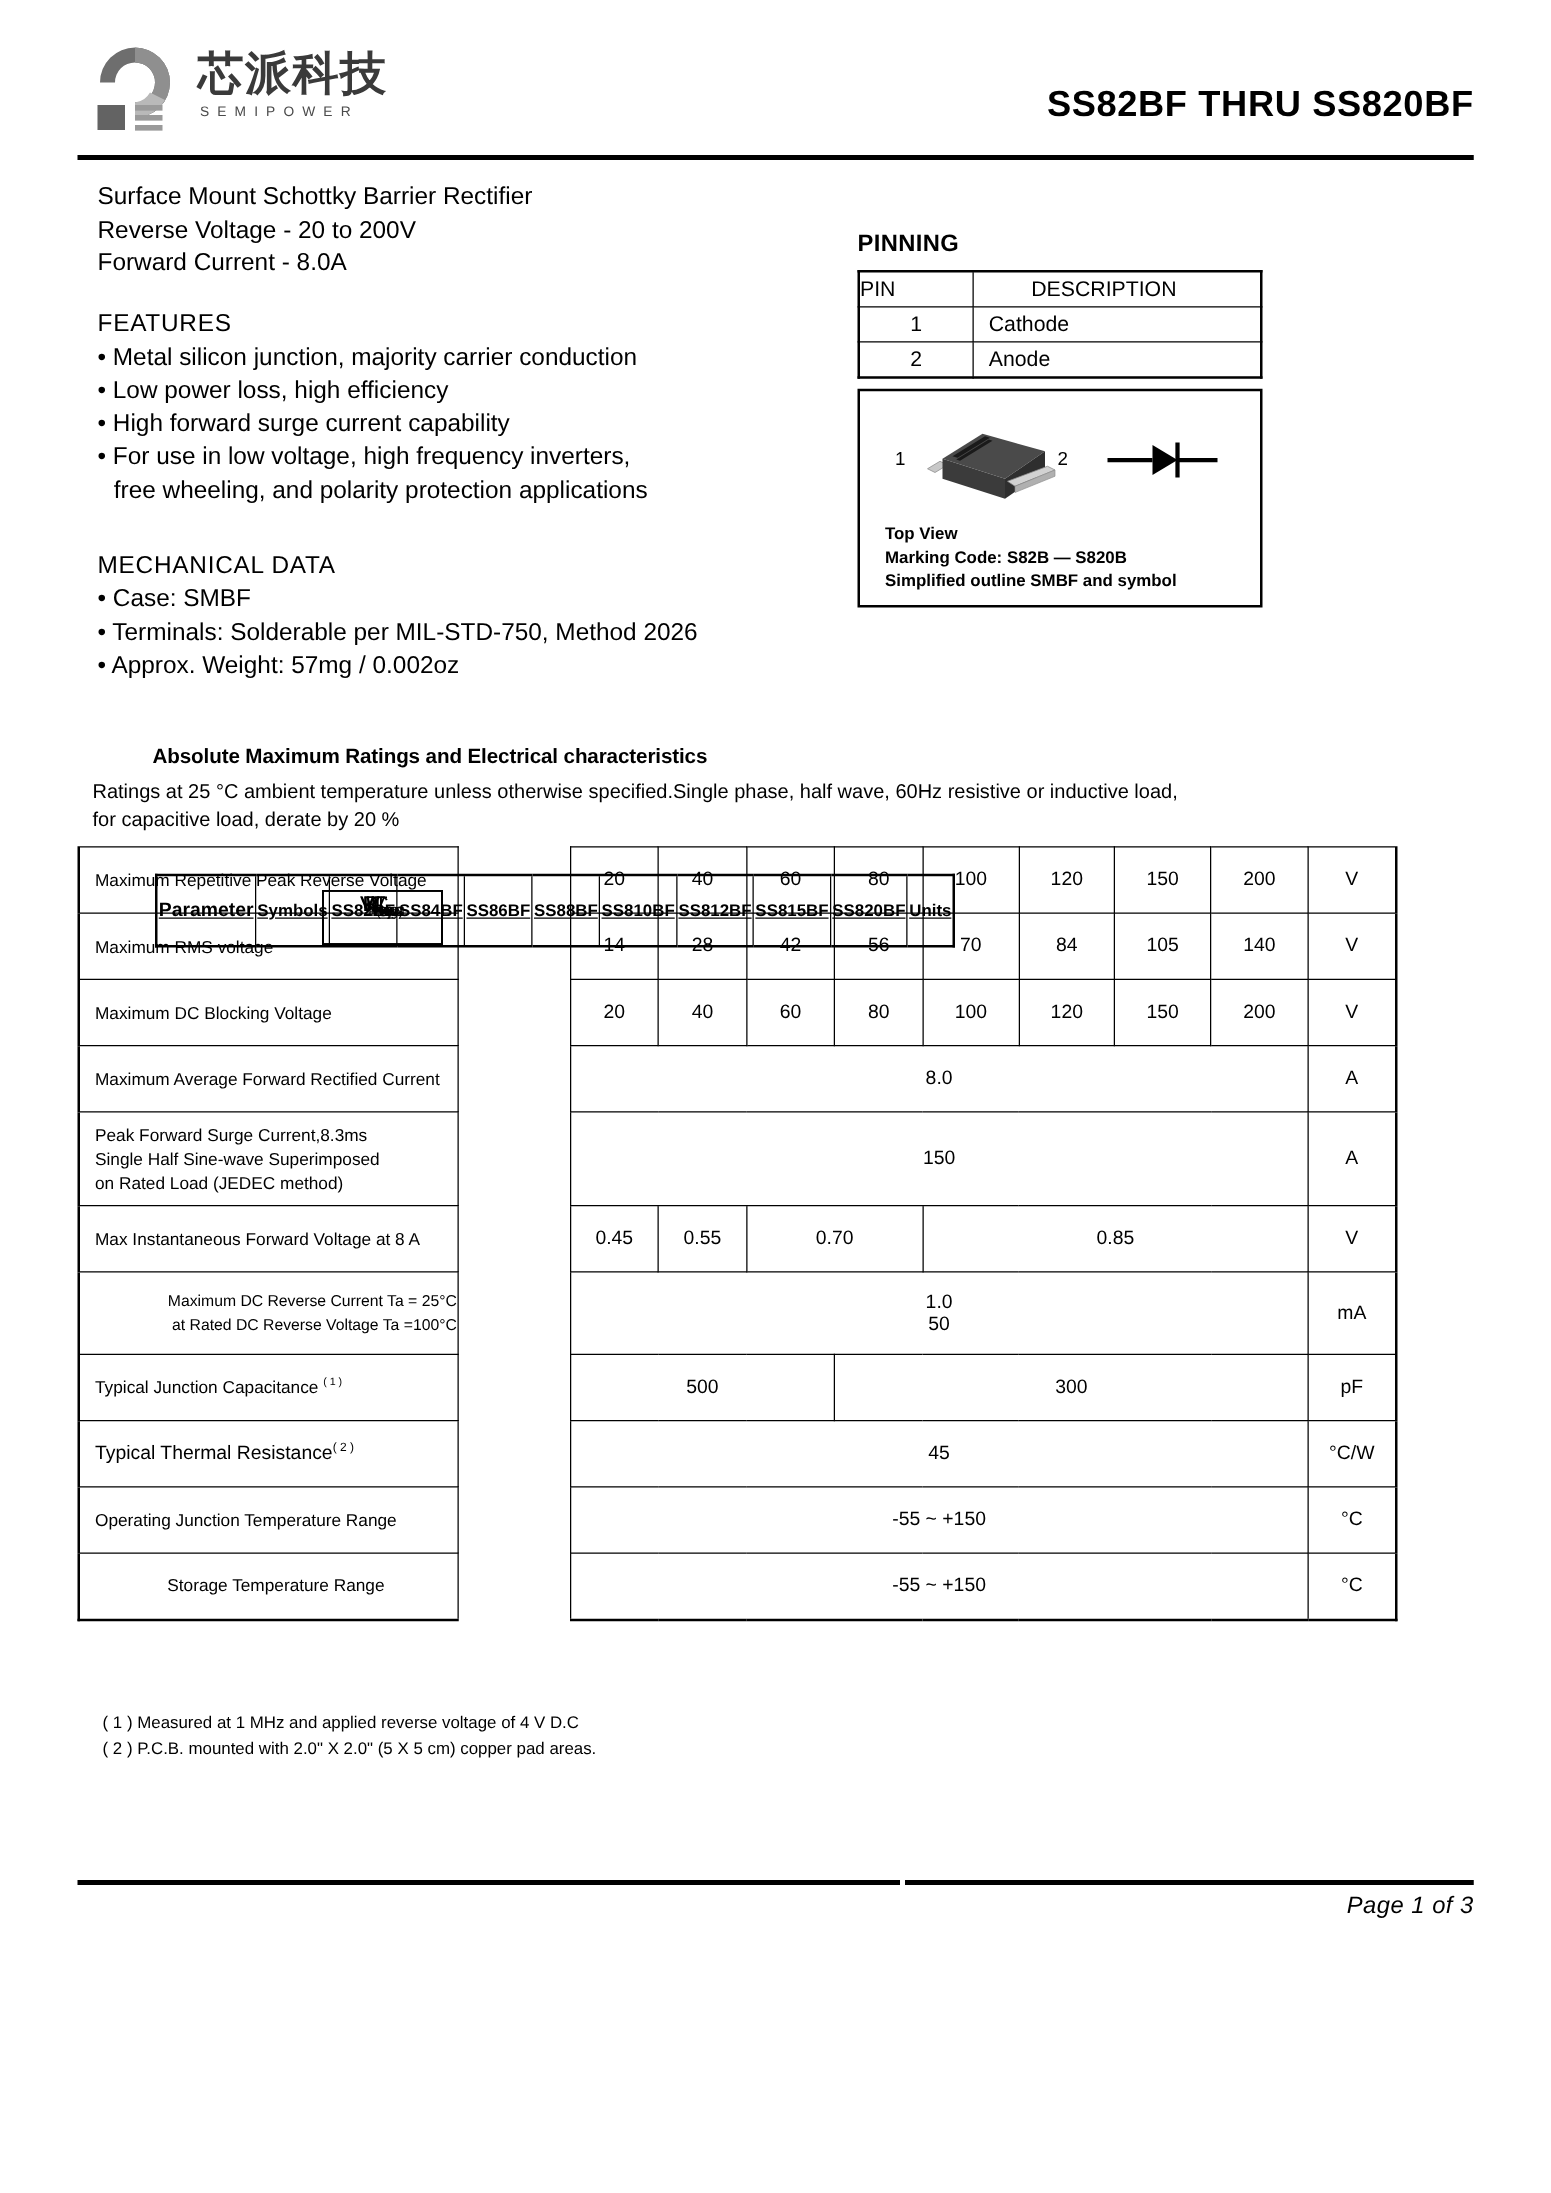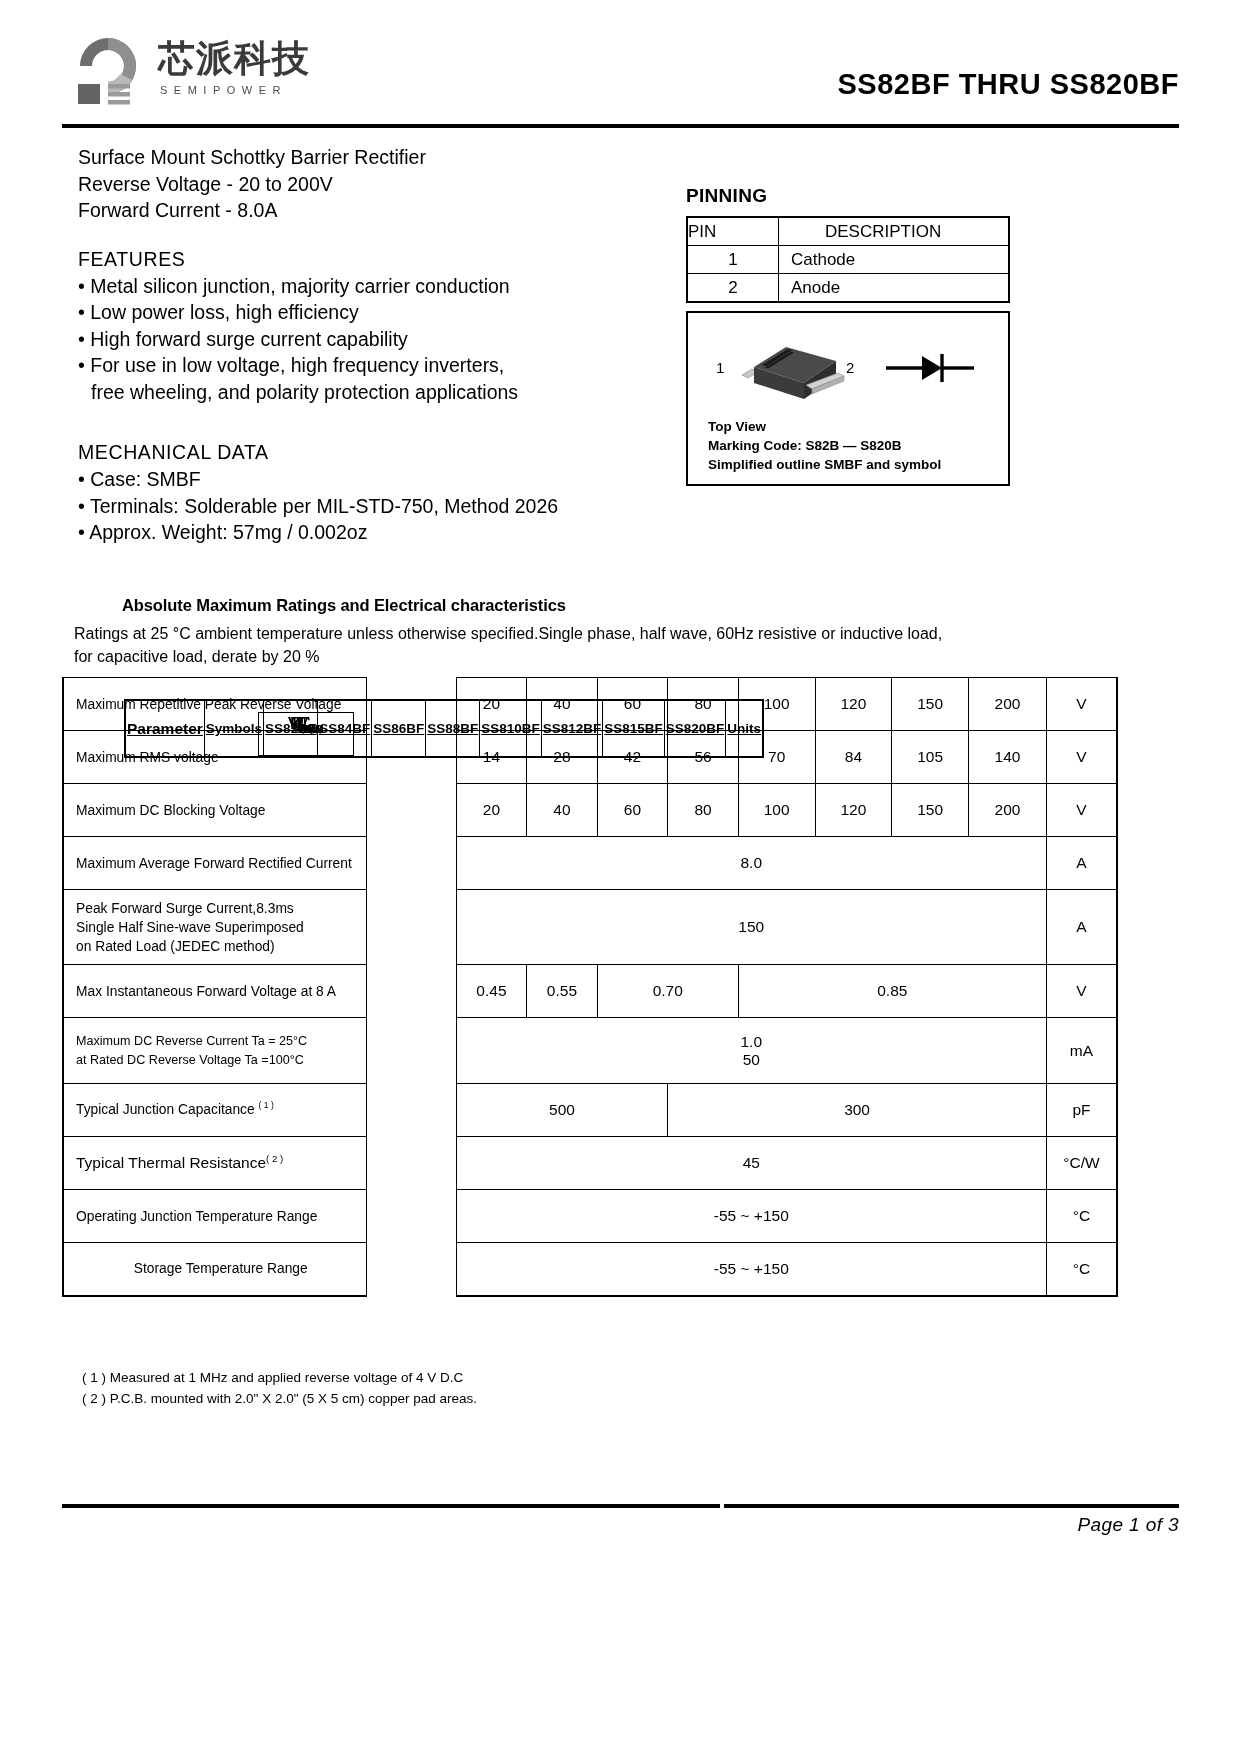--- a/index.html
+++ b/index.html
@@ -52,21 +52,21 @@
   table.mt tr.hdr td.p{font-size:15.5px;}
   table.mt td.param{text-align:left;padding-left:12px;font-size:13.8px;line-height:19px;}
   table.mt td.sym{font-size:17px;}
   table.mt td.bl{border-left-width:2.5px;}
   table.mt td.br{border-right-width:2.5px;}
   table.mt tr.hdr td{border-top-width:2.5px;border-bottom-width:2.5px;}
   table.mt tr.last td{border-bottom-width:2.5px;text-align:center;}
   sub{font-size:0.62em;vertical-align:baseline;position:relative;top:4px;letter-spacing:0.2px;}
   sup{font-size:0.62em;vertical-align:baseline;position:relative;top:-6px;}
   .two-line{line-height:22px;}
-  .tr-small{font-size:12.6px;}
+  .tr-small{font-size:12.6px;text-align:right;}
 
   
   .notes{position:absolute;left:82px;top:1367px;font-size:13.5px;line-height:21px;}
 
   
   .ft-l{position:absolute;left:62px;top:1504px;width:658px;height:4px;background:#000;}
   .ft-r{position:absolute;left:724px;top:1504px;width:455px;height:4px;background:#000;}
   .ft-txt{position:absolute;right:62px;top:1514px;font-size:19px;font-style:italic;letter-spacing:0.4px;}
 </style>
 </head>

